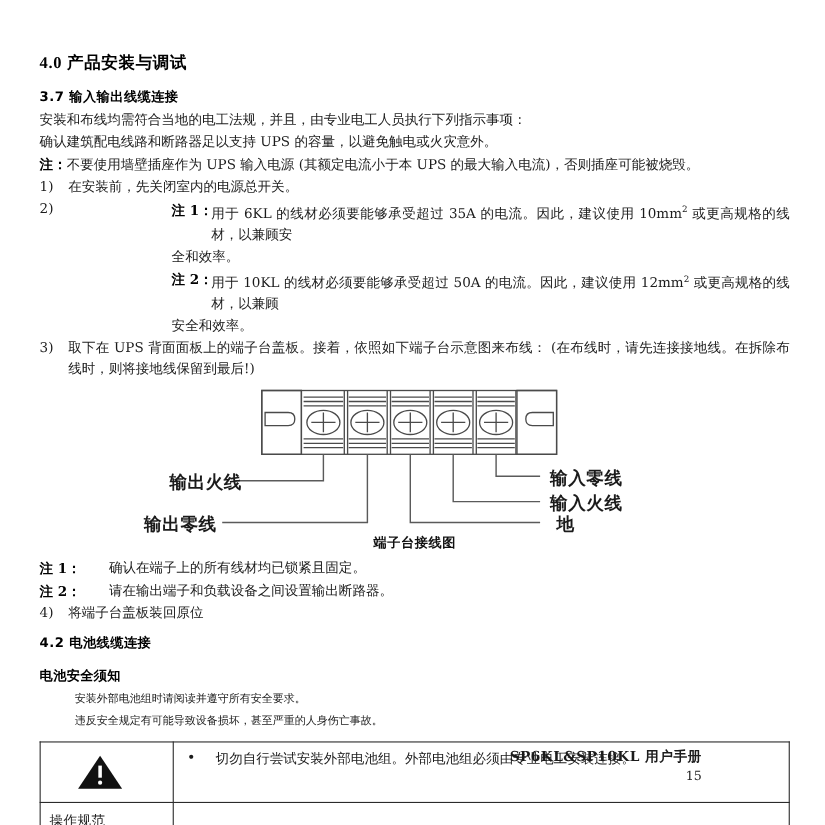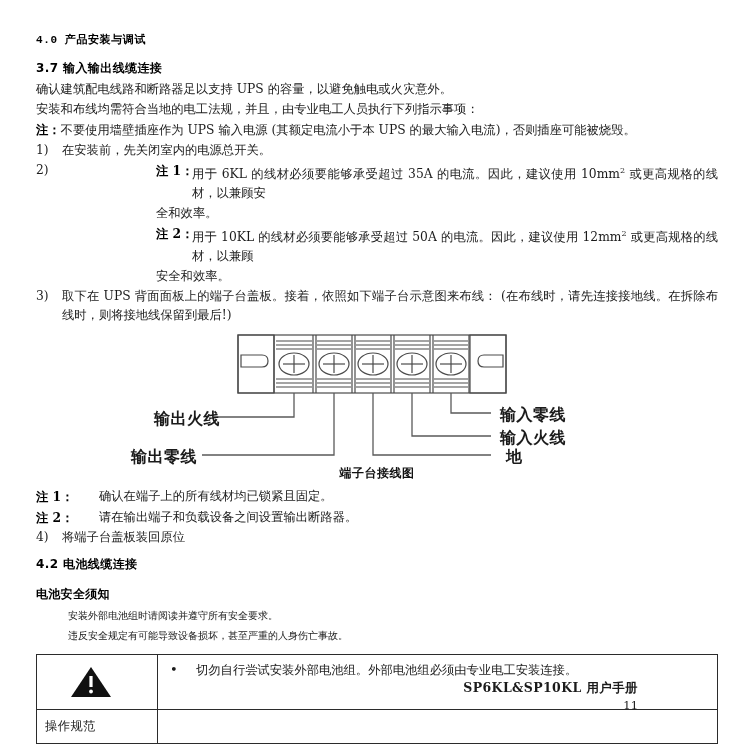--- a/index.html
+++ b/index.html
@@ -22,25 +22,25 @@
   }
   .content {
     position: absolute;
     left: 36px;
     top: 32px;
     width: 682px;
   }
 
   
   .h-main {
-    font-family: Liberation Mono, monospace;
-    font-weight: bold;
-    font-size: 11px;
+    font-family: Liberation Serif, serif;
+    font-weight: bold;
+    font-size: 15px;
     letter-spacing: 0.6px;
-    margin: 0 0 13px 0;
+    margin: 16px 0 13px 0;
     color: #000;
   }
   .h-sub {
     font-family: "DejaVu Sans", "Liberation Sans", sans-serif;
     font-weight: bold;
     font-size: 12px;
     letter-spacing: 0.4px;
     margin: 0 0 3px 0;
     color: #000;
   }
@@ -229,22 +229,22 @@
 </head>
 <body>
 
 <div class="page">
   <div class="content">
 
     <h1 class="h-main">4.0 产品安装与调试</h1>
 
     <h2 class="h-sub">3.7 输入输出线缆连接</h2>
 
+    <p class="para">安装和布线均需符合当地的电工法规，并且，由专业电工人员执行下列指示事项：</p>
     <p class="para">确认建筑配电线路和断路器足以支持 UPS 的容量，以避免触电或火灾意外。</p>
-    <p class="para">安装和布线均需符合当地的电工法规，并且，由专业电工人员执行下列指示事项：</p>
 
     <p class="para"><span class="b">注：</span><span>不要使用墙壁插座作为 UPS 输入电源 (其额定电流小于本 UPS 的最大输入电流)，否则插座可能被烧毁。</span></p>
 
     <p class="num-item"><span class="marker">1)</span><span>在安装前，先关闭室内的电源总开关。</span></p>
 
     <p class="num-item"><span class="marker">2)</span></p>
 
     <p class="note-inner"><span class="note-label">注 1：</span><span>用于 6KL 的线材必须要能够承受超过 35A 的电流。因此，建议使用 10mm</span><sup>2</sup><span> 或更高规格的线材，以兼顾安</span></p>
     <p class="note-cont">全和效率。</p>
 
@@ -388,15 +388,15 @@
             
           </td>
         </tr>
       </tbody>
     </table>
 
   </div>
 
   <div class="footer">
     <div class="footer-title">SP6KL&amp;SP10KL 用户手册</div>
-    <div class="footer-page">11</div>
+    <div class="footer-page">15</div>
   </div>
 </div>
 
 </body></html>

